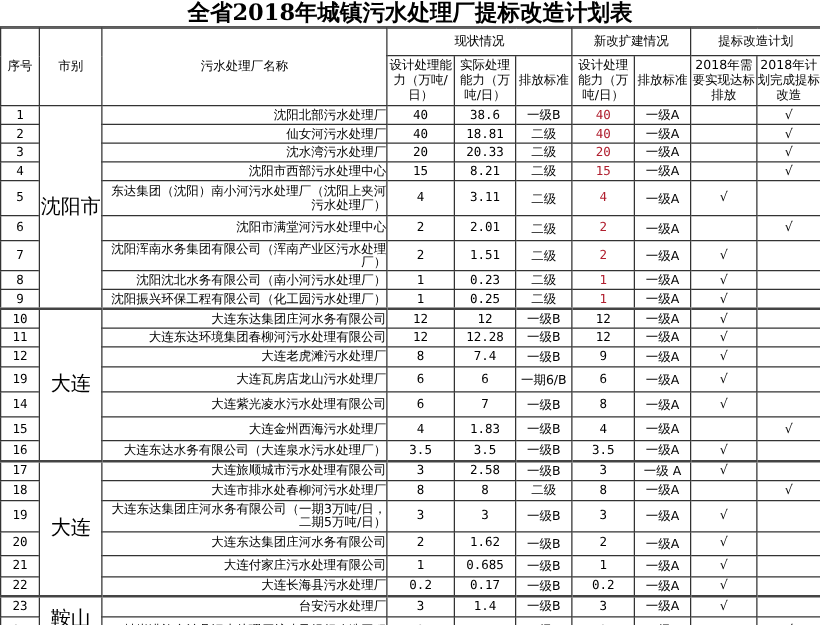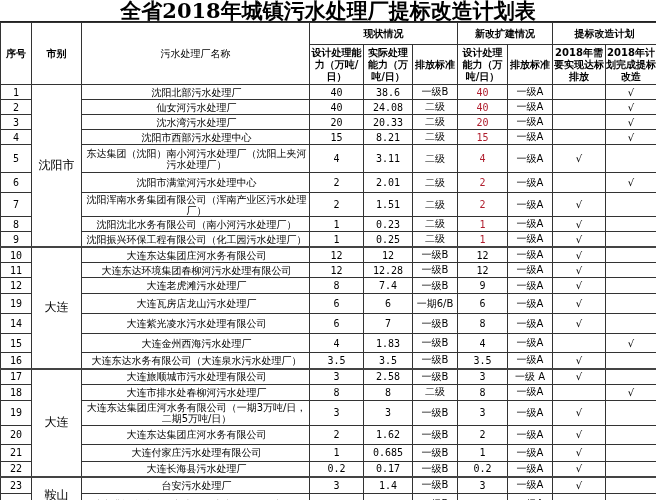--- a/index.html
+++ b/index.html
@@ -1,24 +1,24 @@
 <!DOCTYPE html>
 <html><head>
 <meta charset="utf-8">
 <style>
   html, body { margin:0; padding:0; background:#ffffff; }
   body { width:656px; height:500px; overflow:hidden; font-family:"DejaVu Sans", sans-serif; color:#000; }
-  .title { height:21px; line-height:21px; text-align:center; font-size:21px; font-weight:bold; font-family:"DejaVu Serif", serif; border-bottom:1px solid #222; letter-spacing:0px; white-space:nowrap; overflow:hidden; }
+  .title { height:21px; line-height:21px; text-align:center; font-size:18px; font-weight:bold; font-family:"DejaVu Serif", serif; border-bottom:1px solid #222; letter-spacing:0px; white-space:nowrap; overflow:hidden; }
   table { border-collapse:collapse; table-layout:fixed; width:656px; }
   td, th { border:1px solid #333; padding:0; font-size:10px; text-align:center; overflow:hidden; }
-  th { font-weight:bold; font-size:10px; line-height:12px; }
-  td.name { text-align:center; padding-left:2px; font-size:10px; line-height:11px; }
+  th { font-weight:normal; font-size:10px; line-height:12px; }
+  td.name { text-align:right; padding-left:2px; font-size:10px; line-height:11px; }
   td.num { font-family:"DejaVu Sans Mono", monospace; font-size:10px; }
   td.red { color:#b01e2e; }
-  td.city { font-size:12px; }
+  td.city { font-size:16px; }
   .thick-top td { border-top:2px solid #444; }
 </style>
 </head>
 <body>
 
 <div class="title">全省2018年城镇污水处理厂提标改造计划表</div>
 
 <table>
   <colgroup>
     <col style="width:31px">
@@ -61,21 +61,21 @@
         <td>一级B</td>
         <td class="num red">40</td>
         <td>一级A</td>
         <td></td>
         <td>√</td>
       </tr>
       <tr style="height: 14px;">
         <td class="num">2</td>
         <td class="name">仙女河污水处理厂</td>
         <td class="num">40</td>
-        <td class="num">24.08</td>
+        <td class="num">18.81</td>
         <td>二级</td>
         <td class="num red">40</td>
         <td>一级A</td>
         <td></td>
         <td>√</td>
       </tr>
       <tr style="height: 14px;">
         <td class="num">3</td>
         <td class="name">沈水湾污水处理厂</td>
         <td class="num">20</td>

